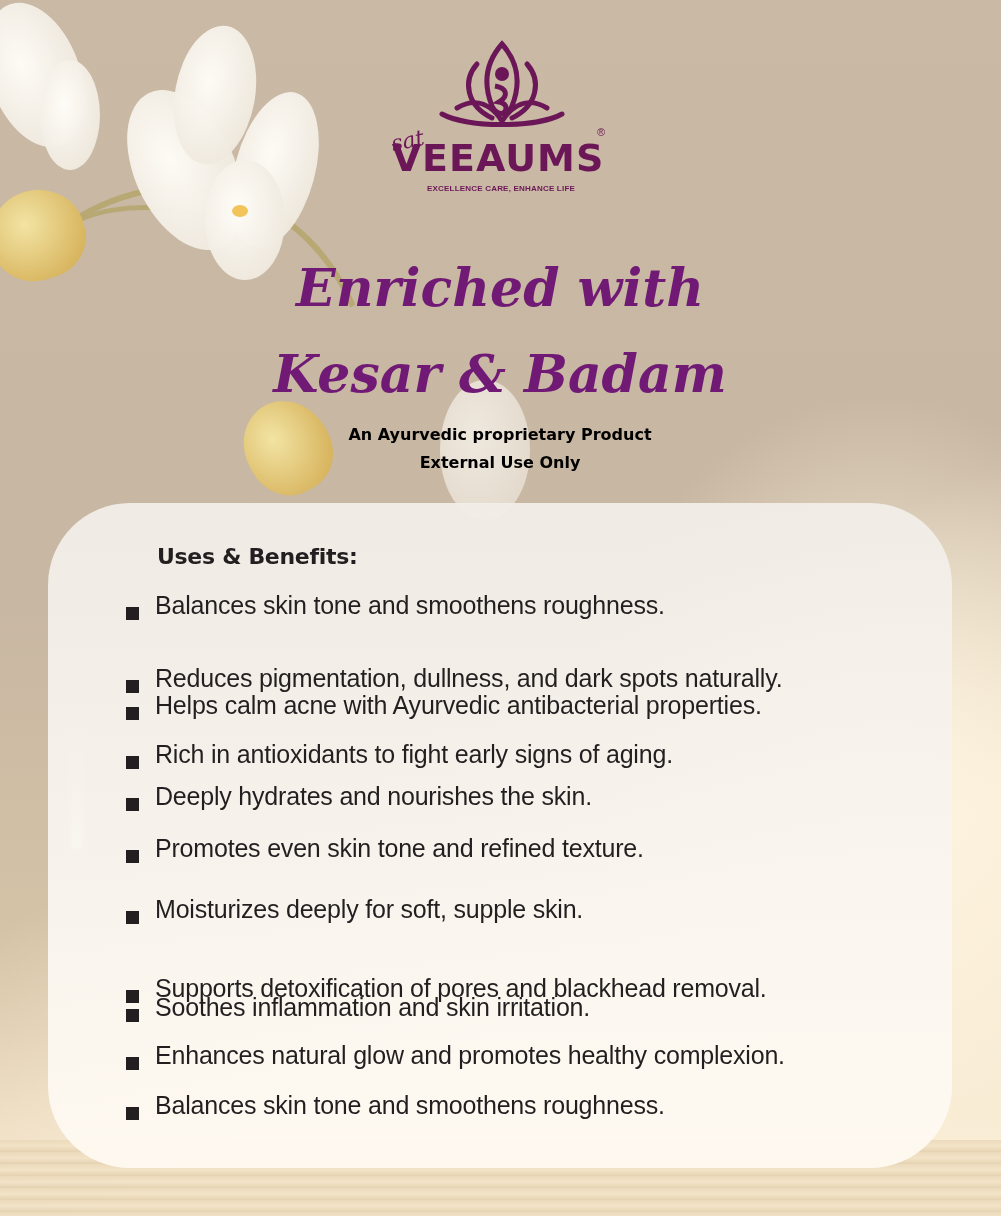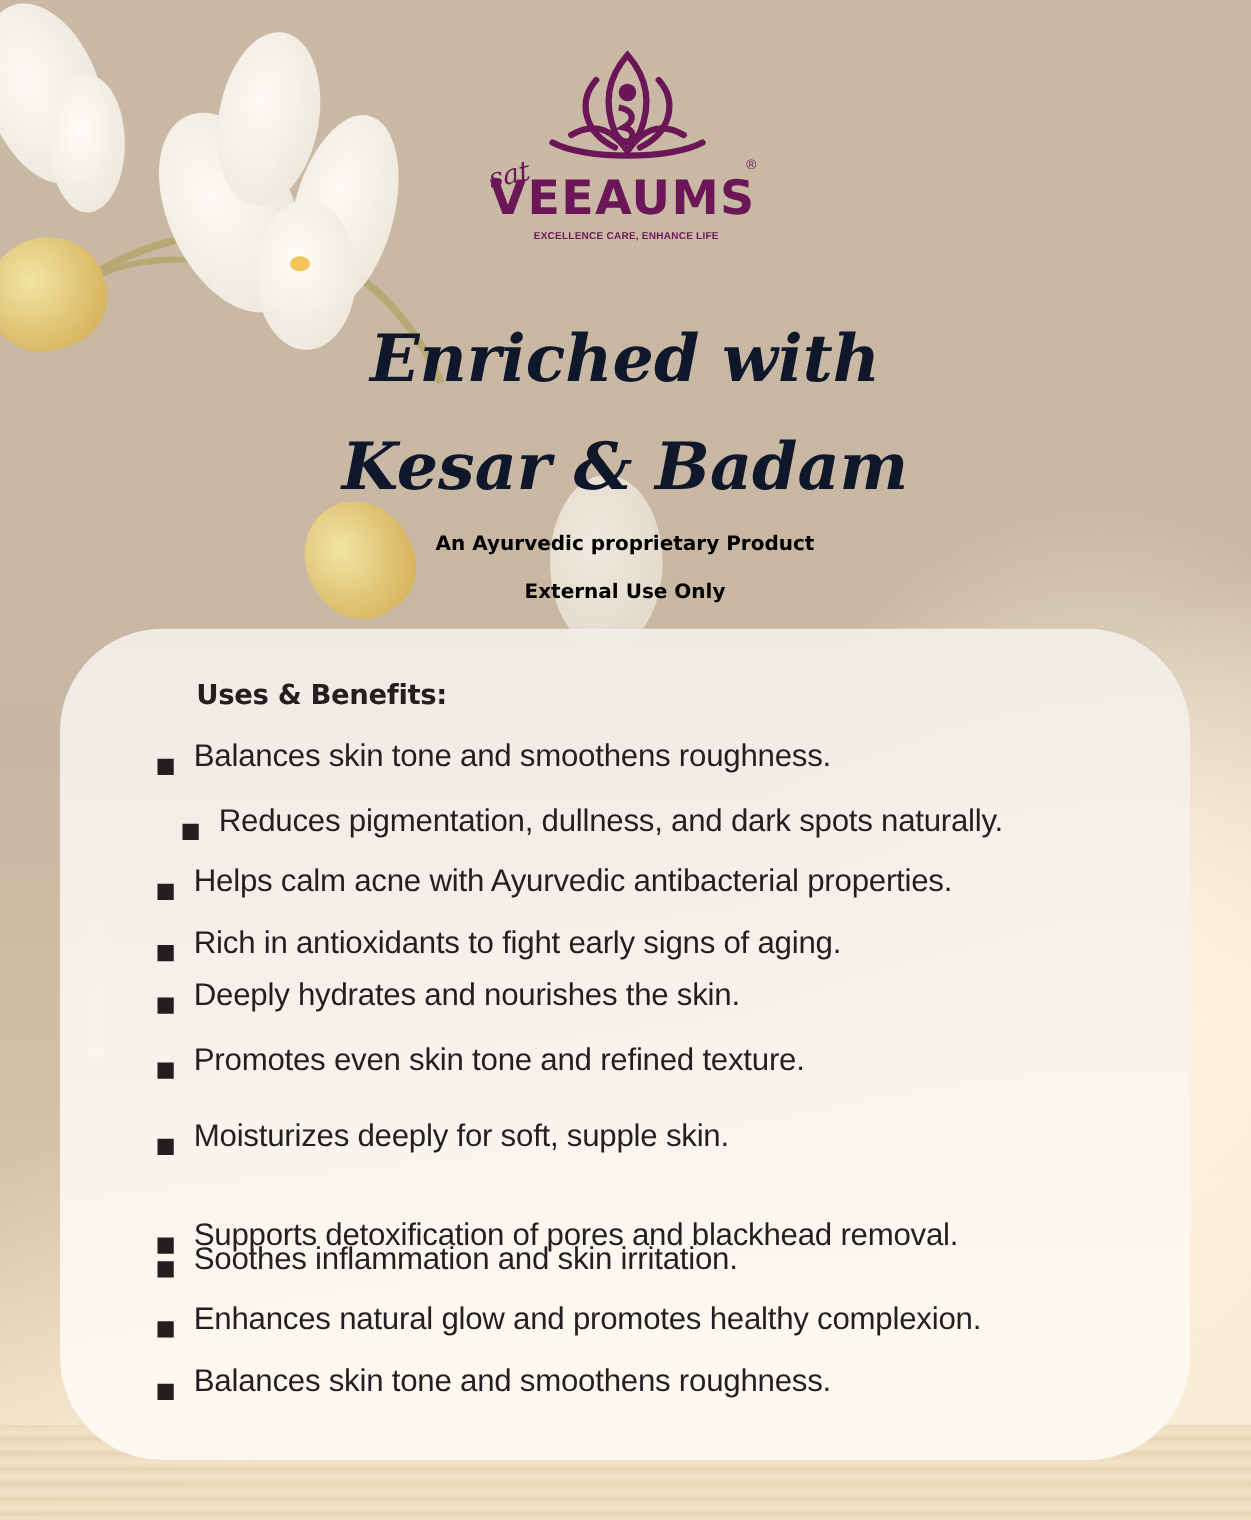--- a/index.html
+++ b/index.html
@@ -49,30 +49,30 @@
     }
     .logo-reg { position: absolute; left: 212px; top: 90px; font-size: 11px; color: #6b1657; }
     .logo-tag {
       position: absolute; left: 0; top: 148px; width: 232px; font-size: 8px; font-weight: bold;
       color: #6b1657; letter-spacing: 0.2px;
     }
 
     .headline {
       position: absolute; left: 250px; width: 500px; text-align: center;
       font-family: "DejaVu Serif", serif; font-style: italic; font-weight: bold;
-      color: #0f172a; font-size: 52px; line-height: 1;
+      color: #701a75; font-size: 52px; line-height: 1;
     }
     .headline.l1 { top: 262px; }
     .headline.l2 { top: 348px; }
     .sub {
       position: absolute; left: 250px; width: 500px; text-align: center;
       font-family: "DejaVu Sans", sans-serif; font-weight: bold; font-size: 16px; color: #000000;
     }
     .sub.s1 { top: 425px; }
-    .sub.s2 { top: 463px; }
+    .sub.s2 { top: 453px; }
 
     .card {
       position: absolute; left: 48px; top: 503px; width: 904px; height: 665px;
       border-radius: 82px;
       background: linear-gradient(180deg, rgba(242,238,232,0.94) 0%, rgba(250,246,240,0.94) 60%, rgba(255,250,242,0.95) 100%);
     }
     .card-title {
       position: absolute; left: 157px; top: 544px;
       font-family: "DejaVu Sans", sans-serif; font-weight: bold; font-size: 22px; color: #231f20;
       letter-spacing: -0.3px;
@@ -129,21 +129,21 @@
 <div class="sub s1">An Ayurvedic proprietary Product</div>
 <div class="sub s2">External Use Only</div>
 
 <div class="card"></div>
 <div class="card-title">Uses &amp; Benefits:</div>
 
 <div class="benefit" style="top:591px;">
   <span class="bullet"></span>
   <span>Balances skin tone and smoothens roughness.</span>
 </div>
-<div class="benefit" style="top:643px;margin-left:20px;">
+<div class="benefit" style="top:664px;">
   <span class="bullet"></span>
   <span>Reduces pigmentation, dullness, and dark spots naturally.</span>
 </div>
 <div class="benefit" style="top:691px;">
   <span class="bullet"></span>
   <span>Helps calm acne with Ayurvedic antibacterial properties.</span>
 </div>
 <div class="benefit" style="top:740px;">
   <span class="bullet"></span>
   <span>Rich in antioxidants to fight early signs of aging.</span>

